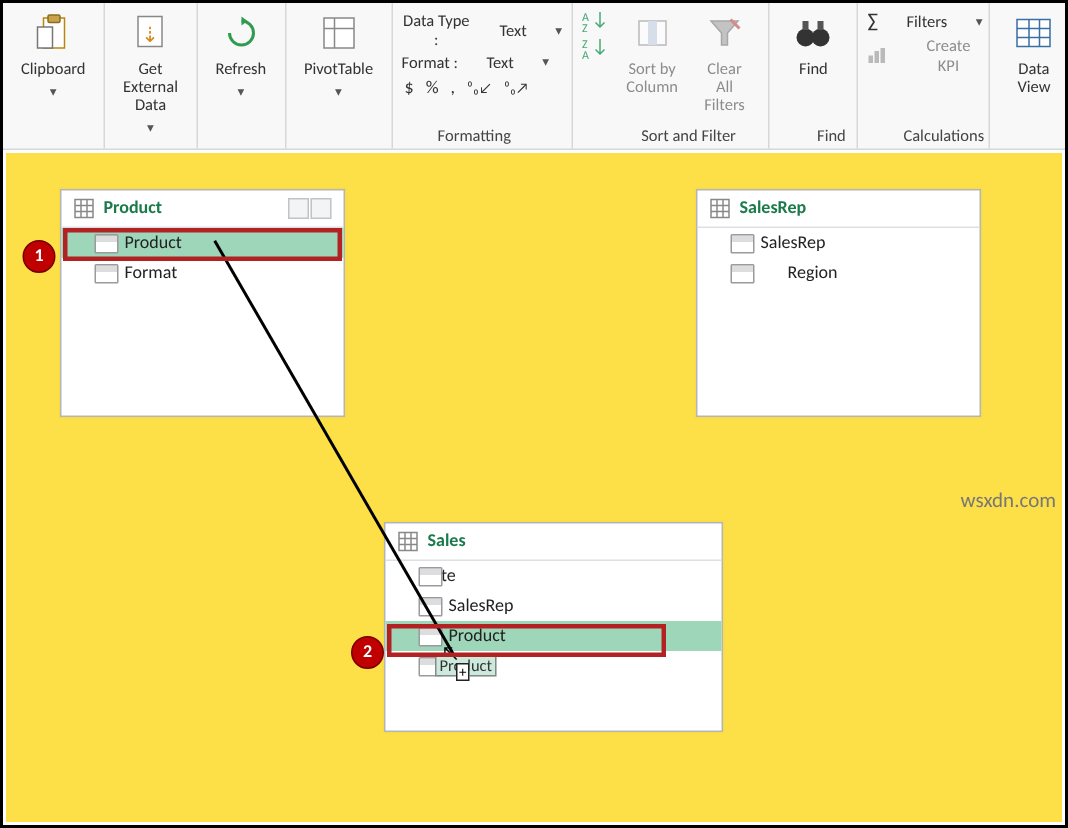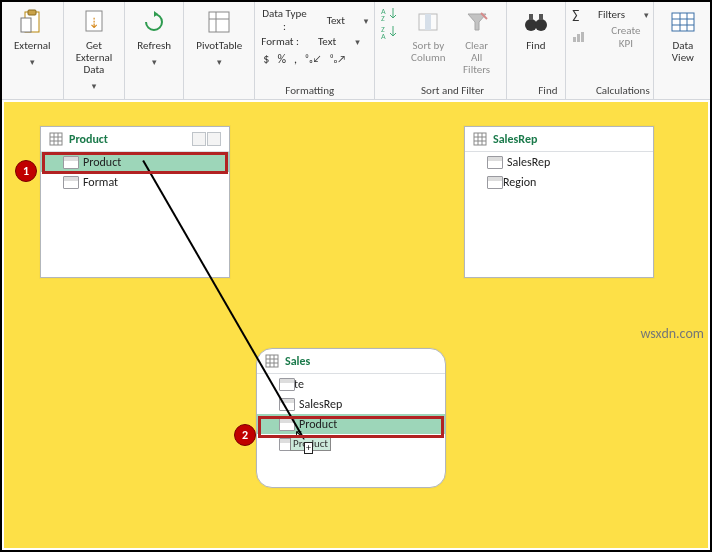--- a/index.html
+++ b/index.html
@@ -39,21 +39,21 @@
 
   <div class="ribbon-group">
     <div class="big-btn">
       <div class="ico">
         <svg width="28" height="28">
             <rect x="7" y="4" width="14" height="20" fill="#fff" stroke="#b8860b"></rect>
             <rect x="10" y="2" width="8" height="5" rx="1" fill="#c9a24a" stroke="#8a6d1f"></rect>
             <rect x="3" y="10" width="10" height="14" fill="#fff" stroke="#777"></rect>
           </svg>
       </div>
-      <div class="lbl">External</div>
+      <div class="lbl">Clipboard</div>
       <div class="chev">▾</div>
     </div>
   </div>
 
   <div class="ribbon-group">
     <div class="big-btn">
       <div class="ico">
         <svg width="28" height="28">
             <rect x="6" y="3" width="16" height="20" fill="#fff" stroke="#888"></rect>
             <text x="14" y="20" font-size="14" text-anchor="middle" fill="#d68a1e">⇣</text>
@@ -243,25 +243,25 @@
             <line x1="5" y1="1" x2="5" y2="13" stroke="#888"></line>
             <line x1="9" y1="1" x2="9" y2="13" stroke="#888"></line>
           </svg>
         </span>
       <span class="tname">SalesRep</span>
     </div>
     <div class="tbl-field">
         <span style="margin-left:18px">SalesRep</span>
       </div>
     <div class="tbl-field">
-        <span style="margin-left:14px">Region</span>
-      </div>
-  </div>
-
-  <div class="tbl-box" style="left:252px; top:246px; width:190px; height:140px;border-radius:16px;">
+        <span style="margin-left:36px">Region</span>
+      </div>
+  </div>
+
+  <div class="tbl-box" style="left:252px; top:246px; width:226px; height:140px;">
     <div class="tbl-head">
       <span class="grid-ico">
           <svg width="14" height="14">
             <rect x="1" y="1" width="12" height="12" fill="#fff" stroke="#888"></rect>
             <line x1="1" y1="5" x2="13" y2="5" stroke="#888"></line>
             <line x1="1" y1="9" x2="13" y2="9" stroke="#888"></line>
             <line x1="5" y1="1" x2="5" y2="13" stroke="#888"></line>
             <line x1="9" y1="1" x2="9" y2="13" stroke="#888"></line>
           </svg>
         </span>

